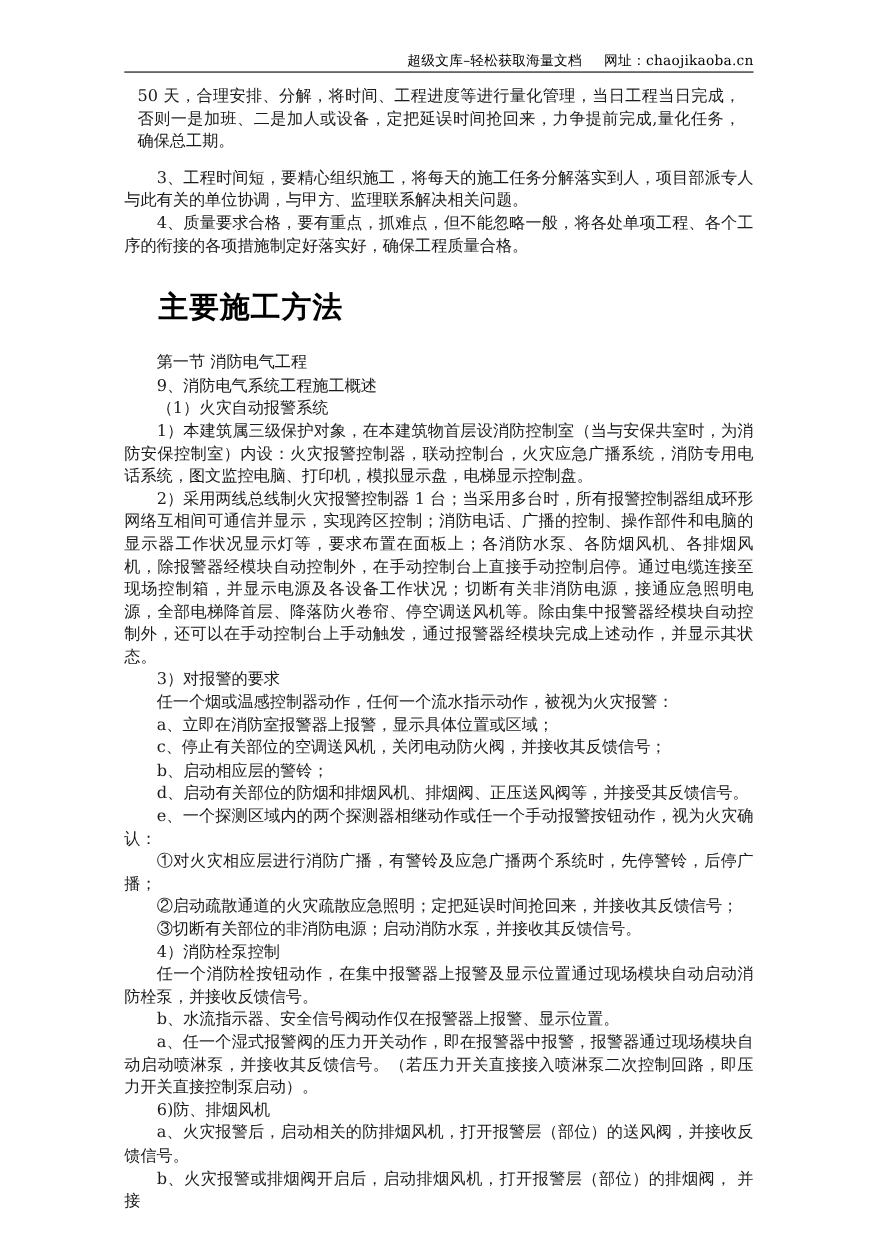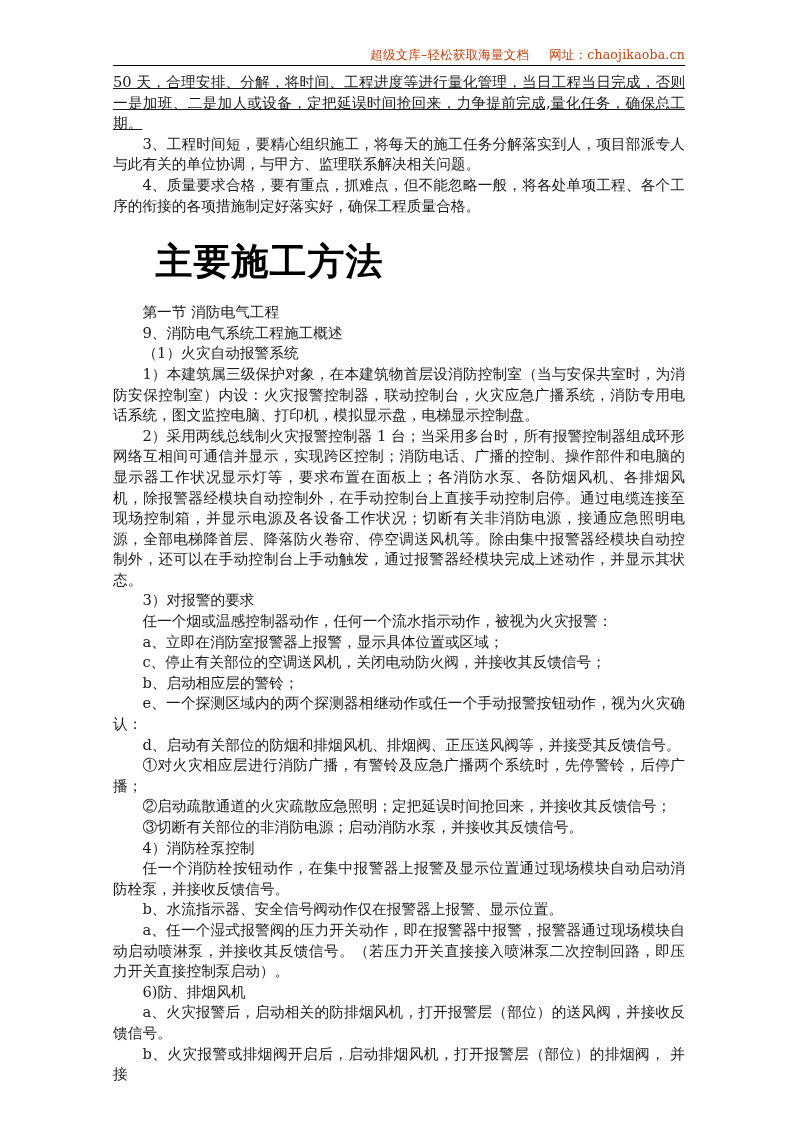--- a/index.html
+++ b/index.html
@@ -20,21 +20,21 @@
     position: absolute;
     left: 113px;
     top: 46px;
     width: 572px;
   }
   .doc-header {
     text-align: right;
     font-size: 12.5px;
     line-height: 17px;
     letter-spacing: 0.2px;
-    color: #c2410c;
+    color: #000000;
     white-space: nowrap;
     padding-bottom: 2px;
   }
   .header-url {
     font-family: "DejaVu Serif", "Liberation Serif", serif;
   }
   .header-gap {
     display: inline-block;
     width: 20px;
   }
@@ -45,31 +45,30 @@
     height: 0;
   }
   .body-text {
     font-size: 14.7px;
     line-height: 20.6px;
     text-align: justify;
     text-justify: inter-character;
     color: #1b1b1b;
   }
   p.para {
-    margin: 0;
+    margin: 12px;
     text-indent: 0;
-    text-decoration: underline;
   }
   p.indent2 {
     margin: 0;
     text-indent: 2em;
   }
   h1.main-heading {
     font-family: "DejaVu Sans", "Liberation Sans", sans-serif;
-    font-size: 37px;
+    font-size: 27px;
     line-height: 40px;
     font-weight: 700;
     letter-spacing: 1px;
     margin: 0;
     padding: 0;
     text-indent: 1.15em;
     color: #000000;
     white-space: nowrap;
   }
   .gap-before-heading { height: 26px; }
@@ -101,22 +100,22 @@
       <p class="indent2">（1）火灾自动报警系统</p>
 
       <p class="indent2">1）本建筑属三级保护对象，在本建筑物首层设消防控制室（当与安保共室时，为消防安保控制室）内设：火灾报警控制器，联动控制台，火灾应急广播系统，消防专用电话系统，图文监控电脑、打印机，模拟显示盘，电梯显示控制盘。</p>
       <p class="indent2">2）采用两线总线制火灾报警控制器 1 台；当采用多台时，所有报警控制器组成环形网络互相间可通信并显示，实现跨区控制；消防电话、广播的控制、操作部件和电脑的显示器工作状况显示灯等，要求布置在面板上；各消防水泵、各防烟风机、各排烟风机，除报警器经模块自动控制外，在手动控制台上直接手动控制启停。通过电缆连接至现场控制箱，并显示电源及各设备工作状况；切断有关非消防电源，接通应急照明电源，全部电梯降首层、降落防火卷帘、停空调送风机等。除由集中报警器经模块自动控制外，还可以在手动控制台上手动触发，通过报警器经模块完成上述动作，并显示其状态。</p>
 
       <p class="indent2">3）对报警的要求</p>
       <p class="indent2">任一个烟或温感控制器动作，任何一个流水指示动作，被视为火灾报警：</p>
       <p class="indent2">a、立即在消防室报警器上报警，显示具体位置或区域；</p>
       <p class="indent2">c、停止有关部位的空调送风机，关闭电动防火阀，并接收其反馈信号；</p>
       <p class="indent2">b、启动相应层的警铃；</p>
+      <p class="indent2">d、启动有关部位的防烟和排烟风机、排烟阀、正压送风阀等，并接受其反馈信号。</p>
       <p class="indent2">e、一个探测区域内的两个探测器相继动作或任一个手动报警按钮动作，视为火灾确认：</p>
-      <p class="indent2">d、启动有关部位的防烟和排烟风机、排烟阀、正压送风阀等，并接受其反馈信号。</p>
       <p class="indent2">①对火灾相应层进行消防广播，有警铃及应急广播两个系统时，先停警铃，后停广播；</p>
       <p class="indent2">②启动疏散通道的火灾疏散应急照明；定把延误时间抢回来，并接收其反馈信号；</p>
       <p class="indent2">③切断有关部位的非消防电源；启动消防水泵，并接收其反馈信号。</p>
 
       <p class="indent2">4）消防栓泵控制</p>
       <p class="indent2">任一个消防栓按钮动作，在集中报警器上报警及显示位置通过现场模块自动启动消防栓泵，并接收反馈信号。</p>
 
       <p class="indent2">b、水流指示器、安全信号阀动作仅在报警器上报警、显示位置。</p>
       <p class="indent2">a、任一个湿式报警阀的压力开关动作，即在报警器中报警，报警器通过现场模块自动启动喷淋泵，并接收其反馈信号。（若压力开关直接接入喷淋泵二次控制回路，即压力开关直接控制泵启动）。</p>
 

